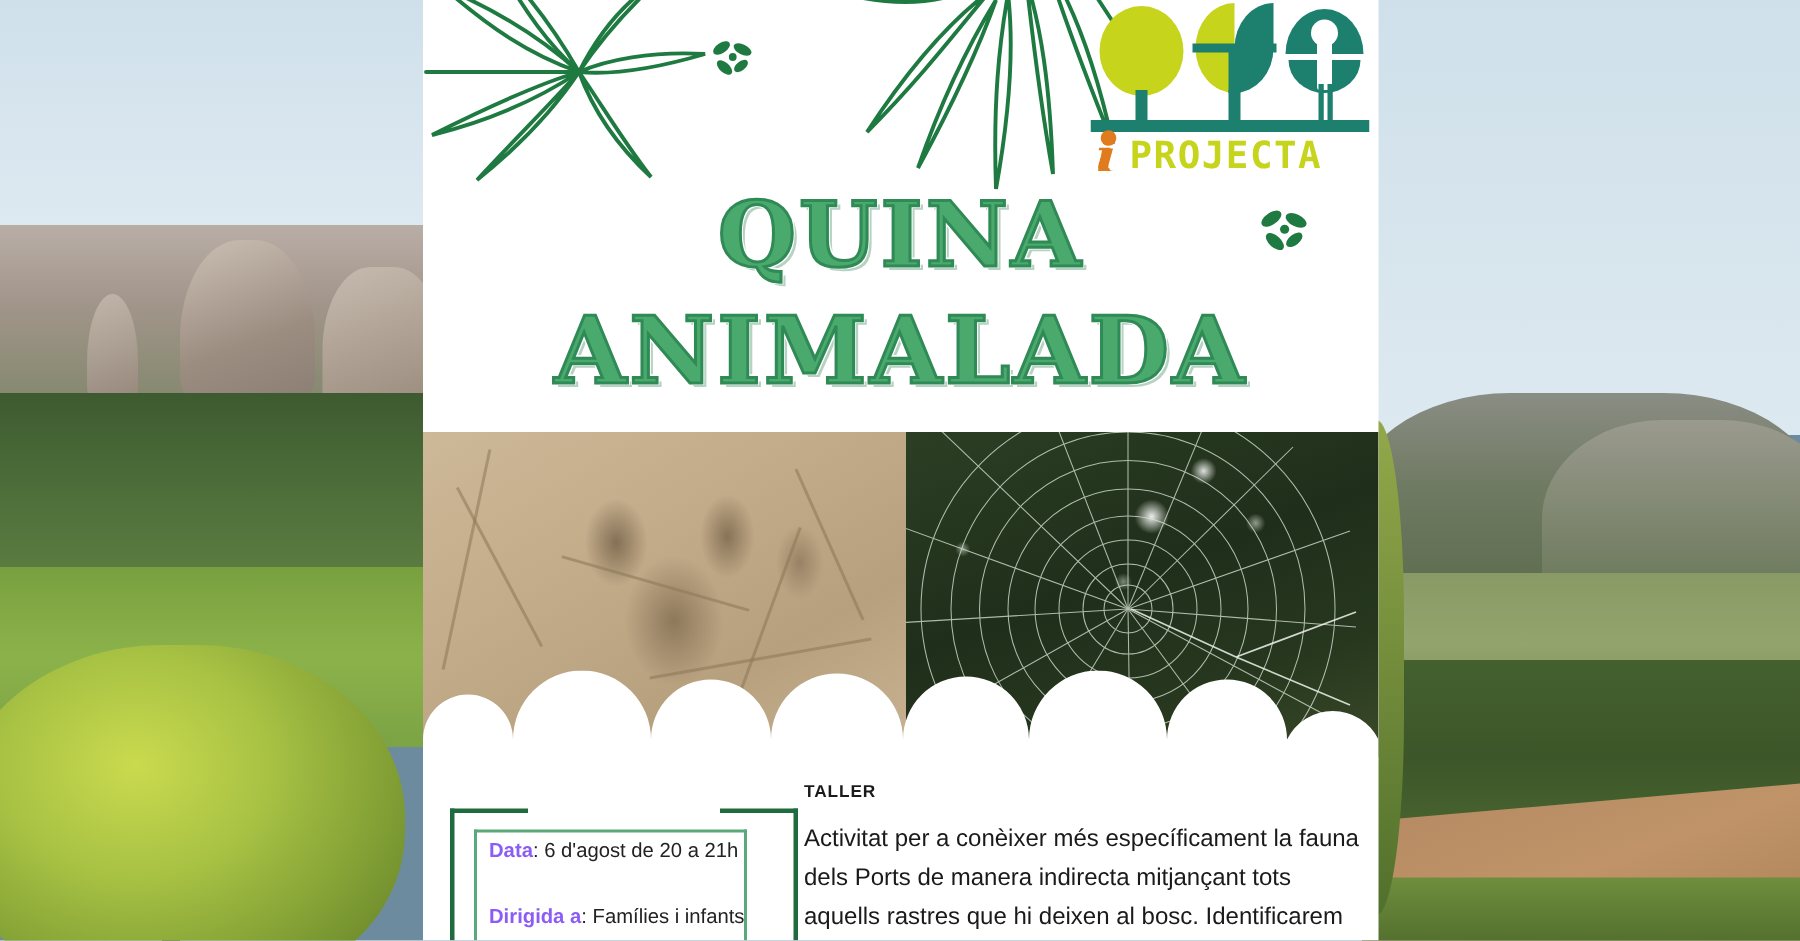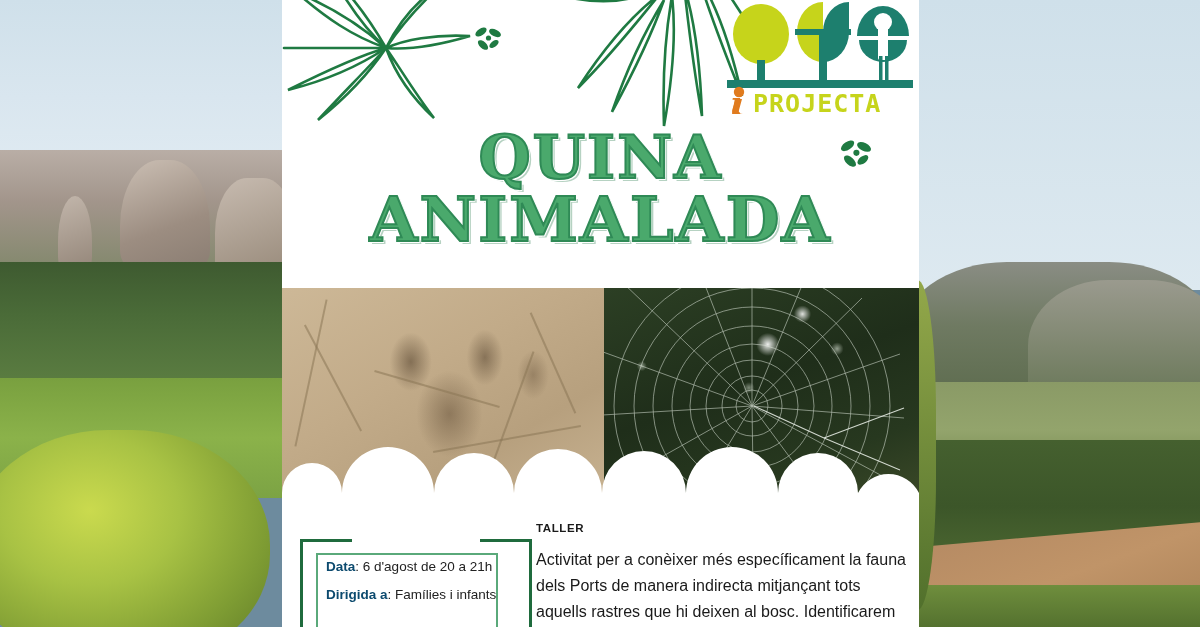--- a/index.html
+++ b/index.html
@@ -114,21 +114,21 @@
     text-shadow:
       -1.5px -1.5px 0 #ffffff,
        1.5px -1.5px 0 #ffffff,
       -1.5px  1.5px 0 #ffffff,
        1.5px  1.5px 0 #ffffff,
        0 0 1px #2e7d4f,
        3px 3px 0 rgba(47,125,79,0.35);
     -webkit-text-stroke:2px #2f8a56;
   }
   .title-1{font-size:60px;}
-  .title-2{font-size:62px;margin-top:2px;}
+  .title-2{font-size:62px;margin-top:16px;}
 
   
   .photos{position:absolute;left:0;top:288px;width:637px;height:217px;display:flex;}
   .photo{position:relative;overflow:hidden;}
   .photo-track{width:322px;height:217px;
     background:
       radial-gradient(ellipse 30px 42px at 40% 34%, rgba(80,62,42,.55), rgba(80,62,42,0) 70%),
       radial-gradient(ellipse 26px 40px at 63% 32%, rgba(80,62,42,.5), rgba(80,62,42,0) 70%),
       radial-gradient(ellipse 46px 60px at 52% 58%, rgba(86,66,44,.45), rgba(86,66,44,0) 72%),
       radial-gradient(ellipse 22px 34px at 78% 40%, rgba(86,66,44,.35), rgba(86,66,44,0) 72%),
@@ -154,23 +154,23 @@
   .bottom{position:absolute;left:0;top:518px;width:637px;height:109px;}
   .infobox{
     position:absolute;left:18px;top:17px;width:232px;height:92px;
   }
   .brk{position:absolute;background:#1f6b3d;}
   .brk-inner{position:absolute;background:#5aa97a;}
   .info-line{
     position:absolute;left:26px;color:#222;font-size:13.5px;line-height:1.2;
     white-space:nowrap;
   }
-  .info-line b{color:#0c4a6e;font-weight:700;}
+  .info-line b{color:#8b5cf6;font-weight:700;}
   .info-1{top:24px;}
-  .info-2{top:52px;}
+  .info-2{top:68px;}
 
   .taller{position:absolute;left:254px;top:4px;width:370px;}
   .taller-head{
     font-size:11.5px;font-weight:700;color:#1a1a1a;letter-spacing:.6px;
     margin-bottom:13px;
   }
   .taller-body{
     font-size:16px;color:#1a1a1a;line-height:1.62;text-align:left;
   }
 </style>

